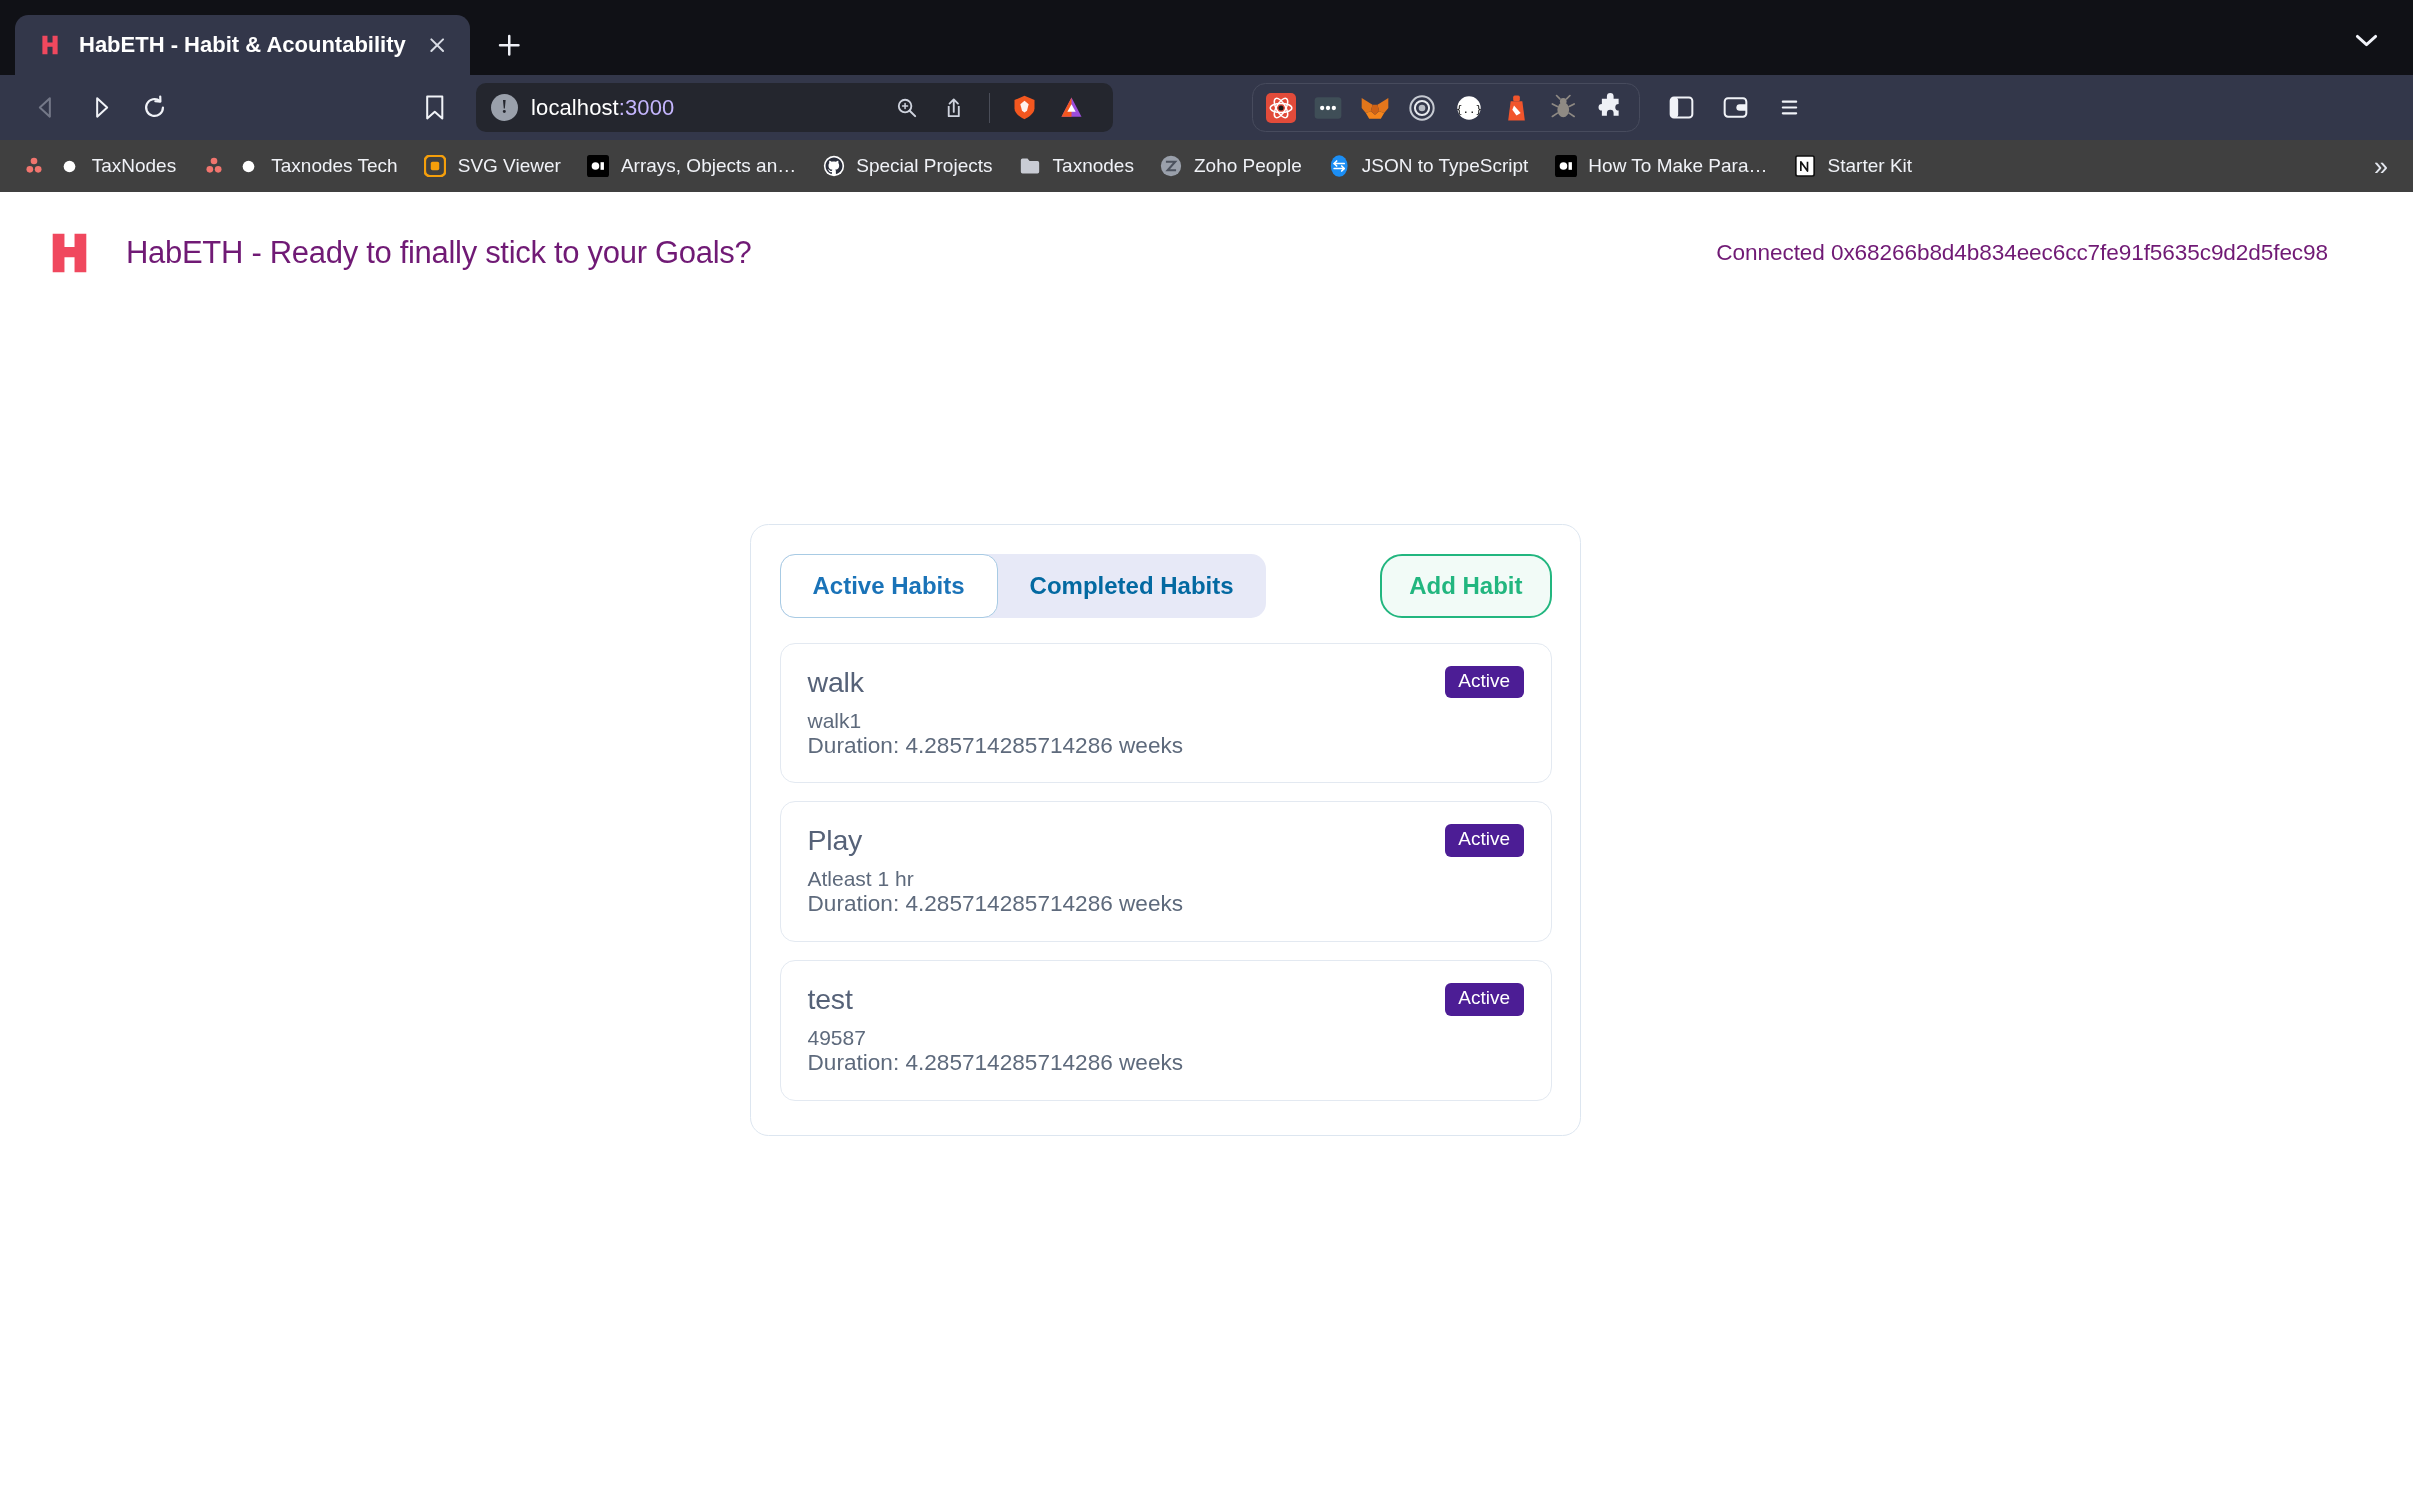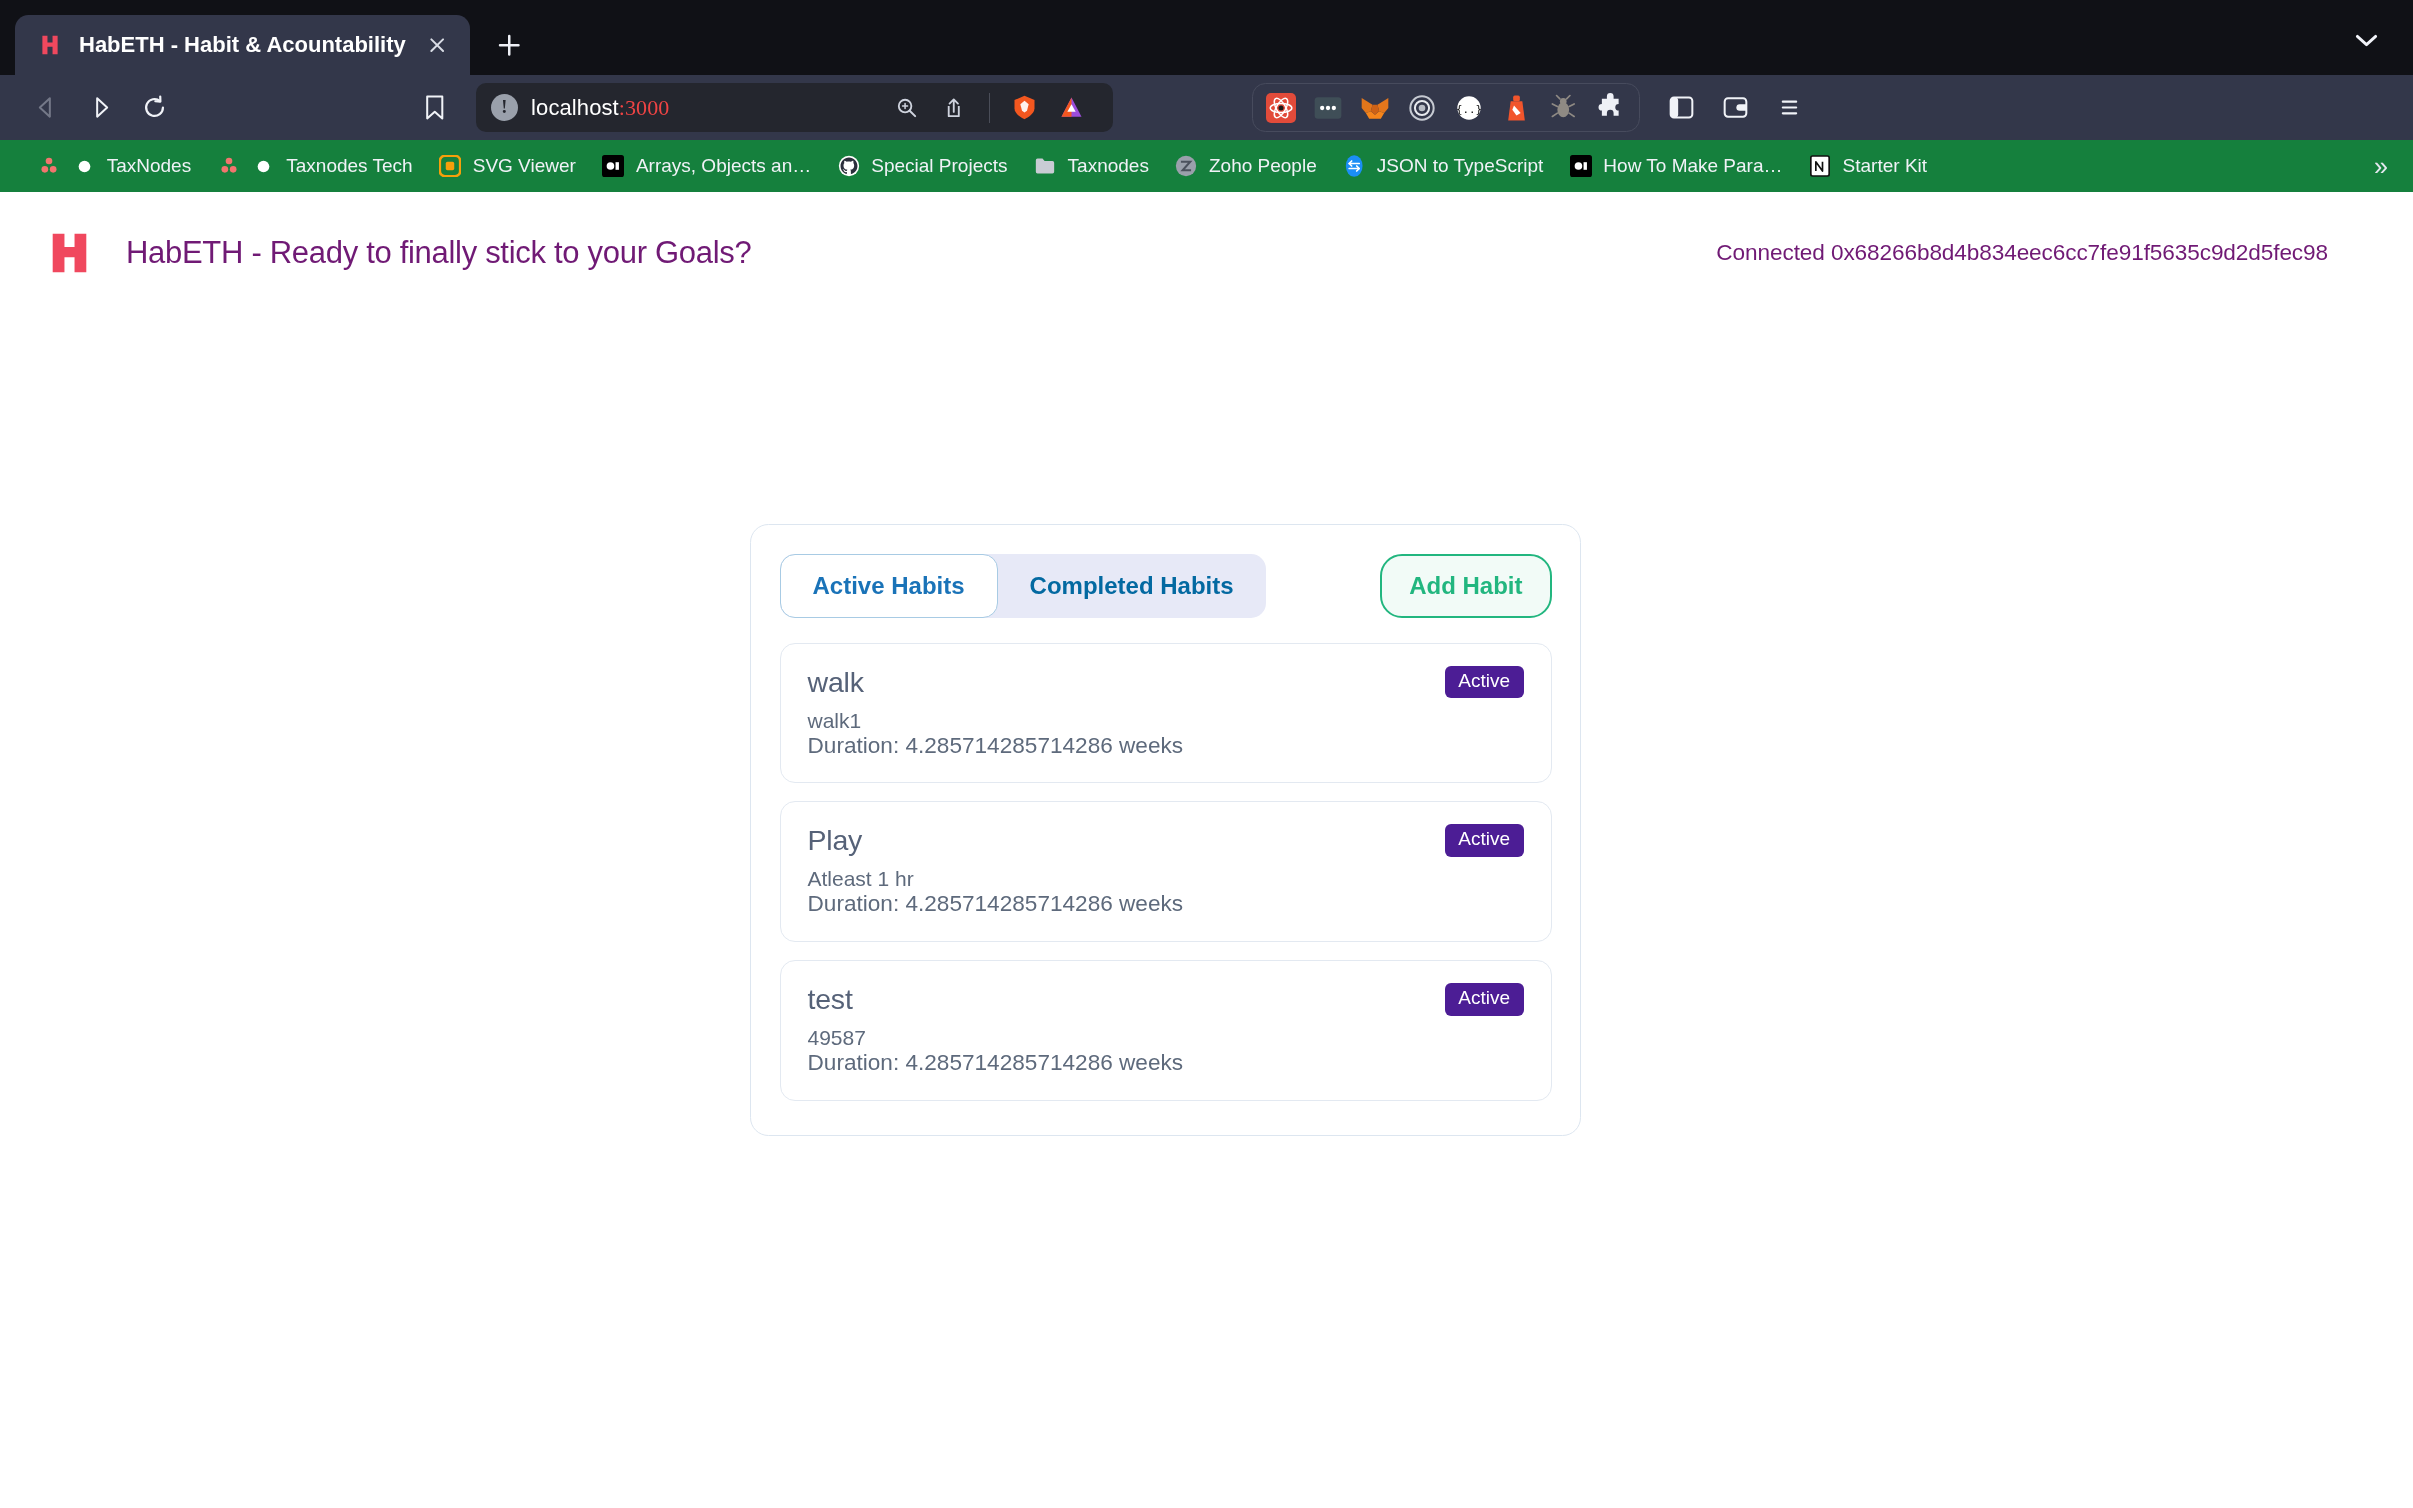--- a/index.html
+++ b/index.html
@@ -123,21 +123,21 @@
     font-family: "Liberation Serif", serif;
     flex: none;
   }
   .url-text {
     font-size: 22px;
     color: #ffffff;
     white-space: nowrap;
     flex: 1;
     letter-spacing: 0.1px;
   }
-  .url-text .port { color: #ef4444; font-family: Liberation Serif, serif; }
+  .url-text .port { color: #c4b5fd; }
   .url-actions {
     display: flex;
     align-items: center;
     gap: 5px;
     margin-left: auto;
     padding-right: 5px;
   }
   .url-icon {
     width: 42px; height: 42px;
     display: flex; align-items: center; justify-content: center;
@@ -170,24 +170,24 @@
     gap: 10px;
     margin-left: 15px;
   }
   .right-icon {
     width: 44px; height: 44px;
     display: flex; align-items: center; justify-content: center;
   }
 
   .bookmarkbar {
     height: 52px;
-    background: #15803d;
-    display: flex;
-    align-items: center;
-    padding: 0 25px;
+    background: #404040;
+    display: flex;
+    align-items: center;
+    padding: 0 10px;
     gap: 1.7px;
     flex: none;
     position: relative;
   }
   .bm {
     display: flex;
     align-items: center;
     gap: 10px;
     padding: 6.7px 11.7px;
     border-radius: 6.7px;

